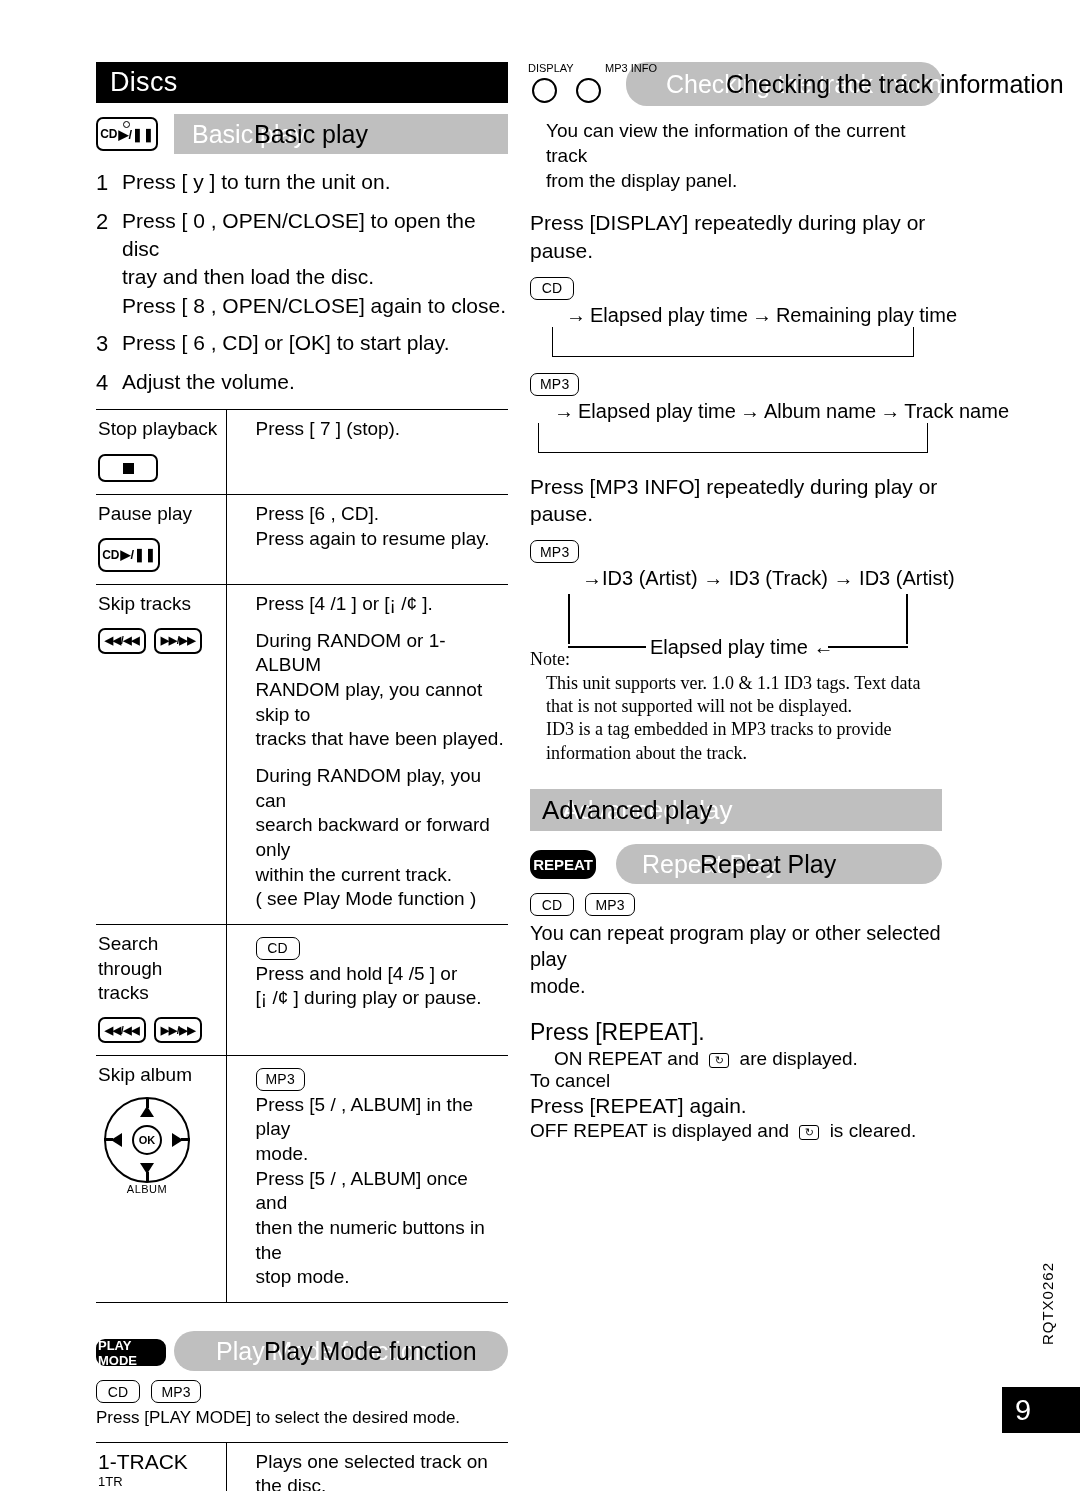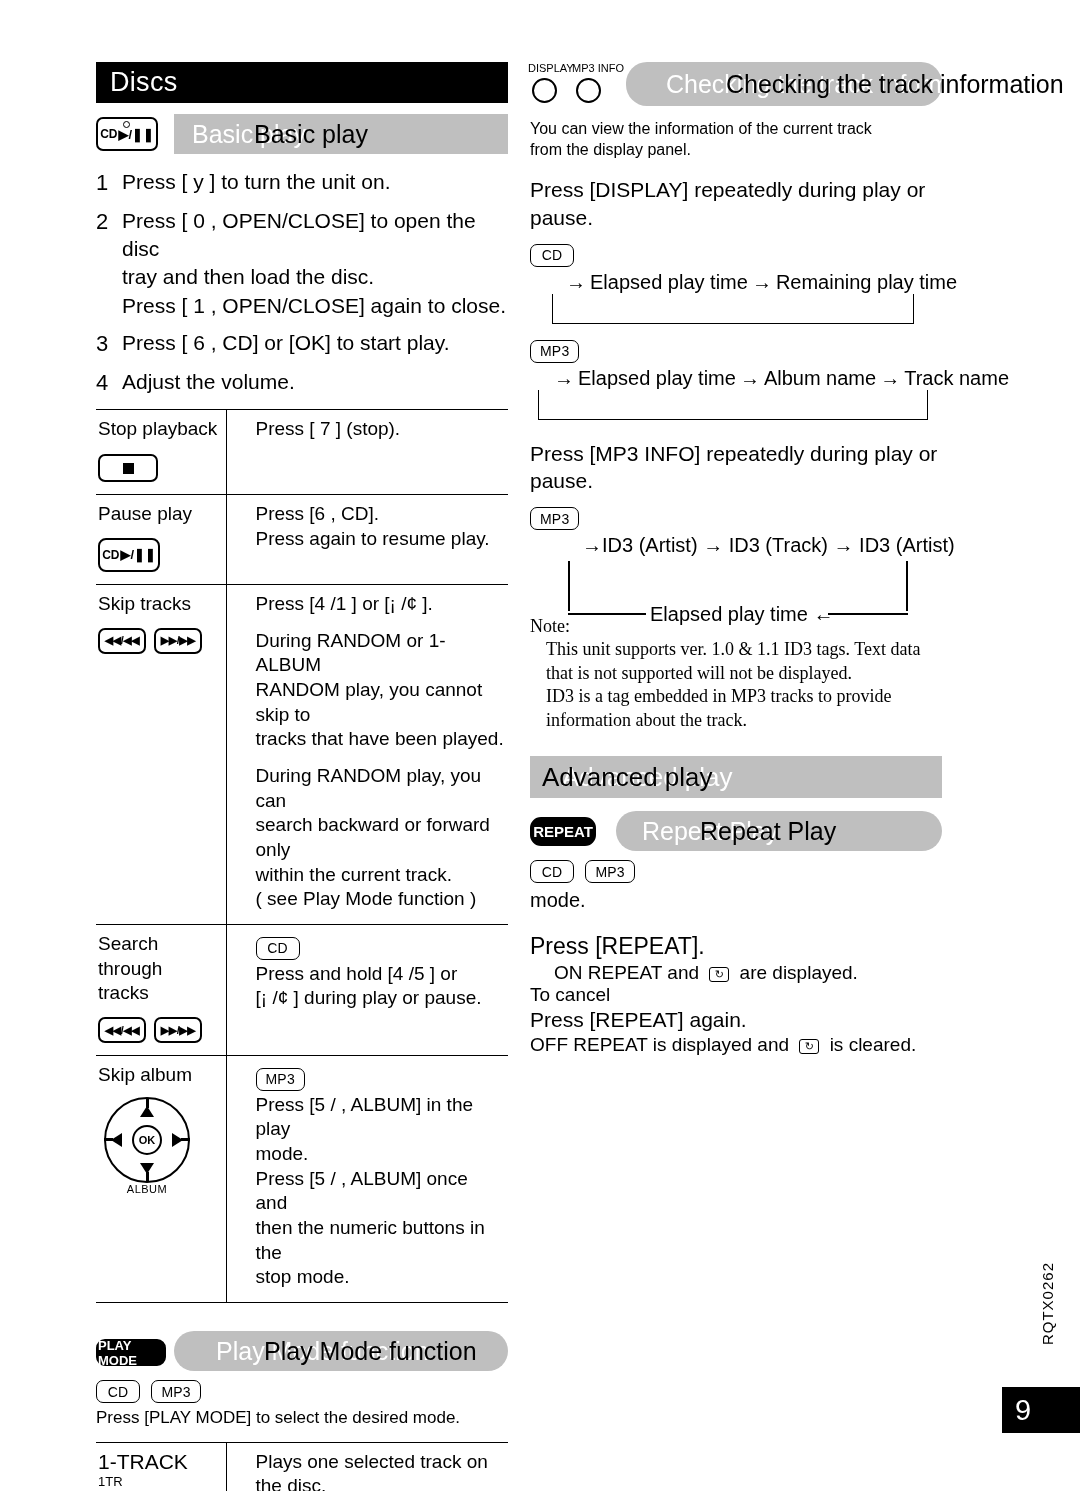--- a/index.html
+++ b/index.html
@@ -98,21 +98,21 @@
     font-size:14px; background:#fff; letter-spacing:.2px;
     vertical-align:middle;
   }
   .tag-row{ margin:4px 0 2px; }
   .tag-row .tag + .tag{ margin-left:7px; }
 
   
   .circlekeys{ position:relative; width:80px; height:40px; flex:none; }
   .circlekeys .lbl{ position:absolute; top:-2px; font-size:11px; white-space:nowrap; }
   .circlekeys .lbl.a{ left:-2px; }
-  .circlekeys .lbl.b{ left:42px; }
+  .circlekeys .lbl.b{ left:42px;padding-left:33px; }
   .circlekeys .cir{
     position:absolute; top:14px; width:25px; height:25px;
     border:2.5px solid #000; border-radius:50%;
   }
   .circlekeys .cir.a{ left:2px; }
   .circlekeys .cir.b{ left:46px; }
 
   
   .p { font-size:20px; line-height:1.32; margin:10px 0 0; }
   .p.tight{ margin-top:4px; }
@@ -267,21 +267,21 @@
         <div class="num">1</div>
         <div class="body">
           <div>Press [ y ] to turn the unit on.</div>
         </div>
       </div>
       <div class="step">
         <div class="num">2</div>
         <div class="body">
           <div>Press [ 0 , OPEN/CLOSE] to open the disc</div>
           <div>tray and then load the disc.</div>
-          <div>Press [ 1 , OPEN/CLOSE] again to close.</div>
+          <div>Press [ 8 , OPEN/CLOSE] again to close.</div>
         </div>
       </div>
       <div class="step">
         <div class="num">3</div>
         <div class="body">
           <div>Press [ 6    , CD] or [OK] to start play.</div>
         </div>
       </div>
       <div class="step">
         <div class="num">4</div>
@@ -434,21 +434,21 @@
       <div class="badge-slot circlekeys">
         <span class="lbl a">DISPLAY</span>
         <span class="lbl b">MP3 INFO</span>
         <span class="cir a"></span>
         <span class="cir b"></span>
       </div>
       <div class="ghost" style="left:136px;">Checking the track information</div>
       <div class="txt" style="margin-left:116px;">Checking the track information</div>
     </div>
 
-    <div class="p" style="font-size:16px; margin-top:12px;">
+    <div class="p" style="font-size:19px; margin-top:12px;margin-left:16px;">
       <div>You can view the information of the current track</div>
       <div>from the display panel.</div>
     </div>
 
     <div class="p" style="font-size:21px; margin-top:16px;">
       <div>Press [DISPLAY] repeatedly during play or</div>
       <div>pause.</div>
     </div>
 
     <div class="tag-row" style="margin-top:12px;">
@@ -530,20 +530,21 @@
       <div class="ghost" style="left:112px;">Repeat Play</div>
       <div class="txt" style="margin-left:104px;">Repeat Play</div>
     </div>
 
     <div class="tag-row" style="margin-top:9px;">
       <span class="tag">CD</span>
       <span class="tag">MP3</span>
     </div>
 
     <div class="p tight" style="font-size:20px;">
+      <div>You can repeat program play or other selected play</div>
       <div>mode.</div>
     </div>
 
     <div style="margin-top:20px;">
       <div style="font-size:23px;">Press [REPEAT].</div>
       <div style="font-size:19px; margin-top:2px;margin-left:24px;">
         <span> ON REPEAT  and </span><span class="repicon">↻</span><span> are displayed.</span>
       </div>
     </div>
 

